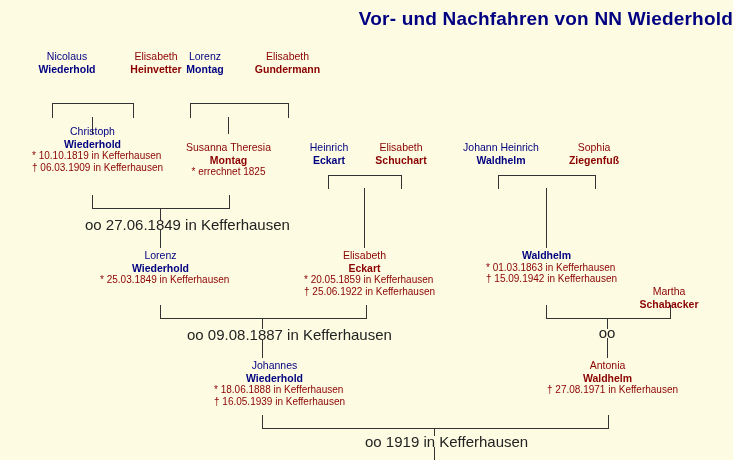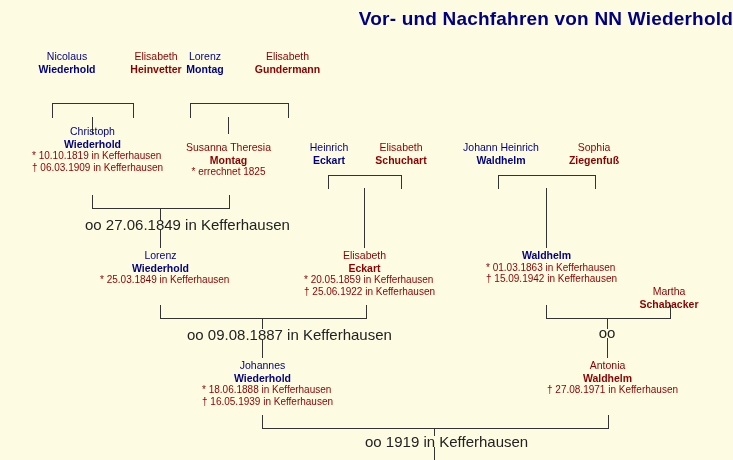--- a/index.html
+++ b/index.html
@@ -164,21 +164,21 @@
 <div class="brace" style="left:160px; top:305px; width:205px; height:13px;"></div>
 <div class="vline" style="left:262px; top:318px; height:11px;"></div>
 <div class="marriage" style="left:187px; top:326px; width:150px;">oo 09.08.1887 in Kefferhausen</div>
 <div class="vline" style="left:262px; top:340px; height:18px;"></div>
 
 <div class="brace" style="left:546px; top:305px; width:123px; height:13px;"></div>
 <div class="vline" style="left:607px; top:318px; height:11px;"></div>
 <div class="marriage" style="left:582px; top:324px; width:50px;">oo</div>
 <div class="vline" style="left:607px; top:338px; height:20px;"></div>
 
-<div class="person" style="left:202px; top:359px; width:121px;">
+<div class="person" style="left:214px; top:359px; width:121px;">
   <div class="pname-1">Johannes</div>
   <div class="pname-2">Wiederhold</div>
   <div class="dates">* 18.06.1888 in Kefferhausen</div>
   <div class="dates">† 16.05.1939 in Kefferhausen</div>
 </div>
 
 <div class="person" style="left:547px; top:359px; width:121px;">
   <div class="pname-1r">Antonia</div>
   <div class="pname-2r">Waldhelm</div>
   <div class="dates">† 27.08.1971 in Kefferhausen</div>

